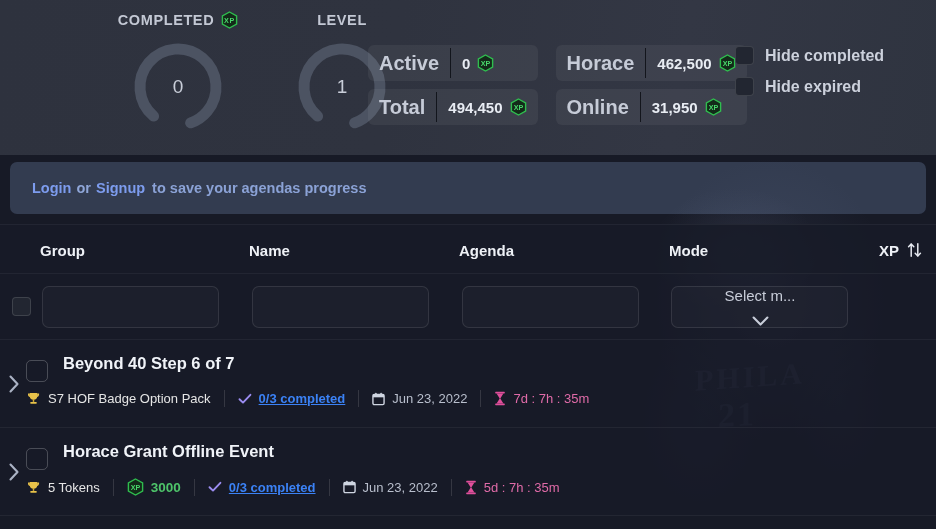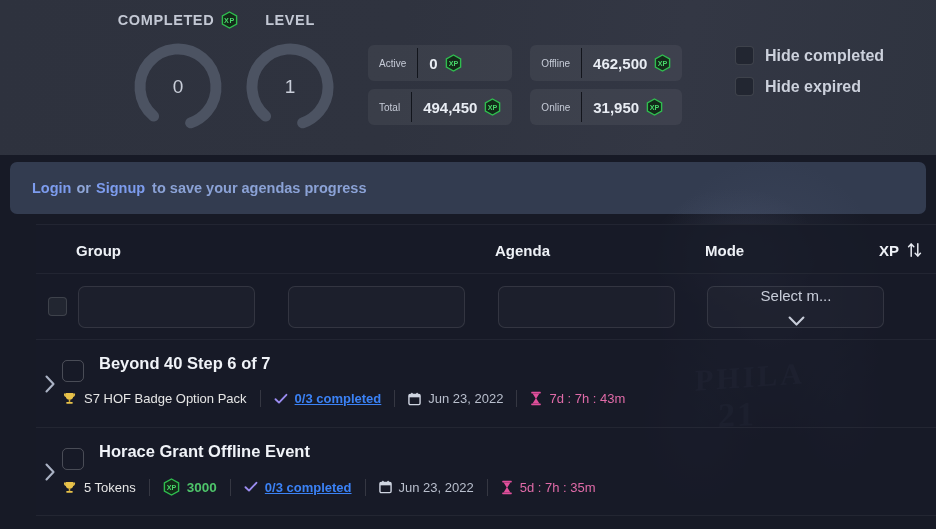--- a/index.html
+++ b/index.html
@@ -44,21 +44,21 @@
   }
 
   
   .header {
     position: relative;
     height: 155px;
     background: linear-gradient(100deg, #2e323e 0%, #2f333f 42%, #333744 72%, #2f3440 100%);
   }
   .header-inner { position: relative; display: flex; height: 100%; }
 
-  .gauges { display:flex; padding-left: 122px; padding-top: 6px; }
+  .gauges { display:flex; padding-left: 122px; padding-top: 6px; gap: 52px; }
   .gauge-cell { width: 112px; text-align: center; }
   .gauge-label {
     font-size: 14.5px; font-weight: bold; letter-spacing: .6px;
     color: #c3c8d4; display:flex; align-items:center; justify-content:center; gap:7px;
     height: 28px;
   }
   .gauge-ring { position: relative; width: 98px; height: 98px; margin: 4px auto 0; }
   .gauge-ring svg { display:block; }
   .gauge-val {
     position: absolute; inset: 0; display:flex; align-items:center; justify-content:center;
@@ -74,21 +74,21 @@
     position:absolute; left: 368px; top: 45px;
     display: grid; grid-template-columns: auto auto; gap: 8px 18px;
   }
   .pill {
     display:flex; align-items:stretch; height: 36px;
     background: rgba(255,255,255,.055);
     border-radius: 6px; overflow:hidden;
   }
   .pill-key {
     display:flex; align-items:center; padding: 0 11px;
-    font-size: 10px; font-weight: normal; color: #c6cbd7;
+    font-size: 20px; font-weight: bold; color: #c6cbd7;
   }
   .pill-sep { width:1px; background: rgba(12,14,20,.85); margin: 3px 0; }
   .pill-val {
     display:flex; align-items:center; gap:7px; padding: 0 11px;
     font-size: 15px; font-weight: bold; color: #e8ecf3;
   }
 
   
   .toggles { position:absolute; left: 735px; top: 46px; display:flex; flex-direction:column; gap:12px; }
   .toggle-row { display:flex; align-items:center; gap: 11px; cursor:pointer; }
@@ -105,21 +105,21 @@
     background: #333c50;
     display:flex; align-items:center; padding-left: 22px;
     font-size: 14.5px; font-weight: bold;
     color: #8fa6d8;
   }
   .banner a { color:#7d9cee; text-decoration:none; cursor:pointer; }
   .banner .sep { color:#8fa6d8; margin: 0 5px; font-weight:bold; }
   .banner .tail { color:#8ba2d6; margin-left: 7px; }
 
   
-  .table { position:relative; margin-top: 10px; padding-left: 36px; }
+  .table { position:relative; margin-top: 10px; }
   .thead {
     position:relative; height: 50px;
     background: rgba(23,27,40,.86);
     border-top: 1px solid rgba(255,255,255,.05);
     border-bottom: 1px solid rgba(255,255,255,.05);
   }
   .th {
     position:absolute; top:0; height:50px; display:flex; align-items:center;
     font-size: 15px; font-weight: bold; color: #eef1f6;
   }
@@ -247,21 +247,21 @@
             <span class="xp-badge">
               <svg width="17" height="18" viewBox="0 0 17 18">
                 <polygon points="8.5,1 15.6,5 15.6,13 8.5,17 1.4,13 1.4,5" fill="#132a19" stroke="#2fbd4e" stroke-width="1.4"></polygon>
                 <text x="8.5" y="12" text-anchor="middle" font-family="Liberation Sans, sans-serif" font-size="7.2" font-weight="bold" fill="#49d66b">XP</text>
               </svg>
             </span>
           </div>
         </div>
 
         <div class="pill">
-          <div class="pill-key">Offline</div>
+          <div class="pill-key">Horace</div>
           <div class="pill-sep"></div>
           <div class="pill-val">
             <span>462,500</span>
             <span class="xp-badge">
               <svg width="17" height="18" viewBox="0 0 17 18">
                 <polygon points="8.5,1 15.6,5 15.6,13 8.5,17 1.4,13 1.4,5" fill="#132a19" stroke="#2fbd4e" stroke-width="1.4"></polygon>
                 <text x="8.5" y="12" text-anchor="middle" font-family="Liberation Sans, sans-serif" font-size="7.2" font-weight="bold" fill="#49d66b">XP</text>
               </svg>
             </span>
           </div>
@@ -317,20 +317,21 @@
       <span class="sep">or</span>
       <a>Signup</a>
       <span class="tail">to save your agendas progress</span>
     </div>
   </div>
 
   <div class="table">
 
     <div class="thead">
       <div class="th th-group">Group</div>
+      <div class="th th-name">Name</div>
       <div class="th th-agenda">Agenda</div>
       <div class="th th-mode">Mode</div>
       <div class="th th-xp">
         <span>XP</span>
         <span class="sort-ico">
           <svg width="15" height="16" viewBox="0 0 15 16">
             <g stroke="#e7eaf1" stroke-width="1.5" fill="none" stroke-linecap="round" stroke-linejoin="round">
               <path d="M4.2 14.2 V2.2"></path>
                 <path d="M1.6 4.8 L4.2 2.0 L6.8 4.8"></path>
               <path d="M10.8 1.8 V13.8"></path>
@@ -400,21 +401,21 @@
         </div>
         <div class="meta-div"></div>
         <div class="meta-item">
           <span class="ic">
             <svg width="12" height="15" viewBox="0 0 12 15">
               <rect x="1.2" y="0.8" width="9.6" height="1.6" rx=".6" fill="#e04f9b"></rect>
               <rect x="1.2" y="12.6" width="9.6" height="1.6" rx=".6" fill="#e04f9b"></rect>
               <path d="M2.6 2.6 H9.4 L6.3 7.5 L9.4 12.4 H2.6 L5.7 7.5 Z" fill="#e04f9b"></path>
             </svg>
           </span>
-          <span class="m-timer">7d : 7h : 43m</span>
+          <span class="m-timer">7d : 7h : 35m</span>
         </div>
       </div>
     </div>
 
     <div class="row">
       <span class="row-expand">
         <svg width="12" height="19" viewBox="0 0 12 19">
           <path d="M2.5 2 L9.5 9.5 L2.5 17" fill="none" stroke="#aab2c4" stroke-width="2.1" stroke-linecap="round" stroke-linejoin="round"></path>
         </svg>
       </span>

